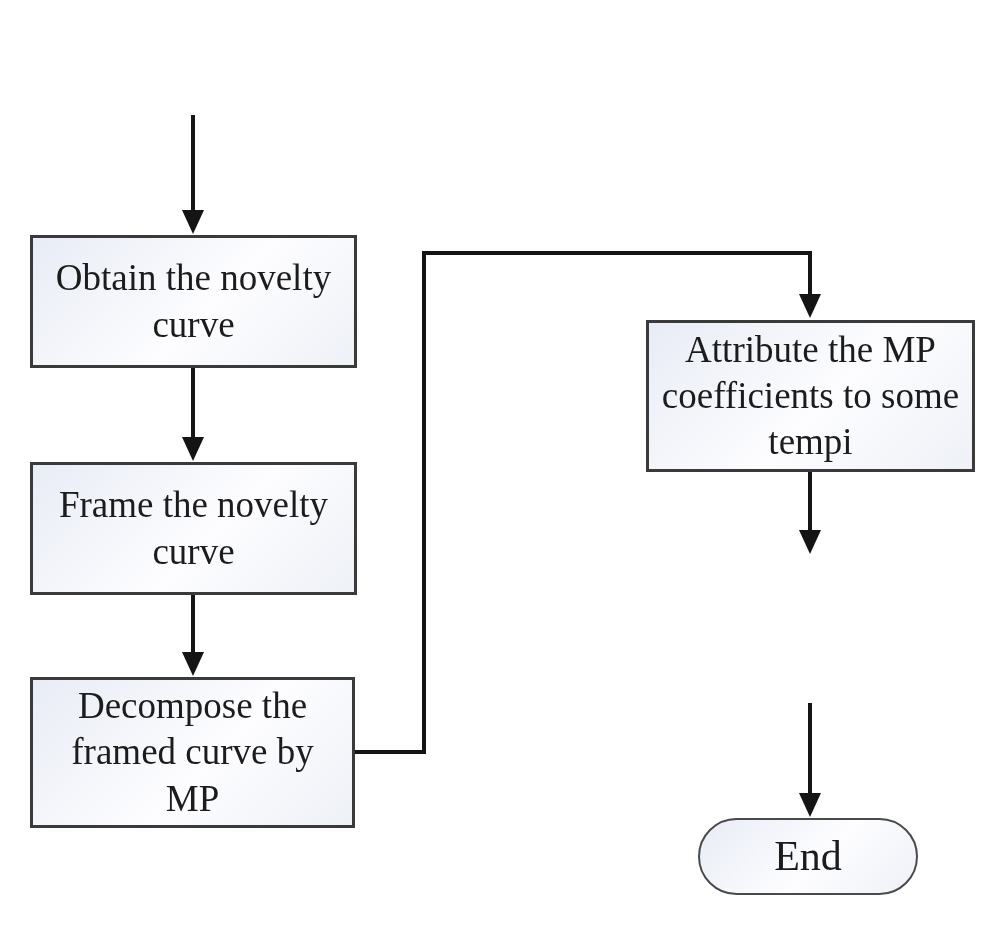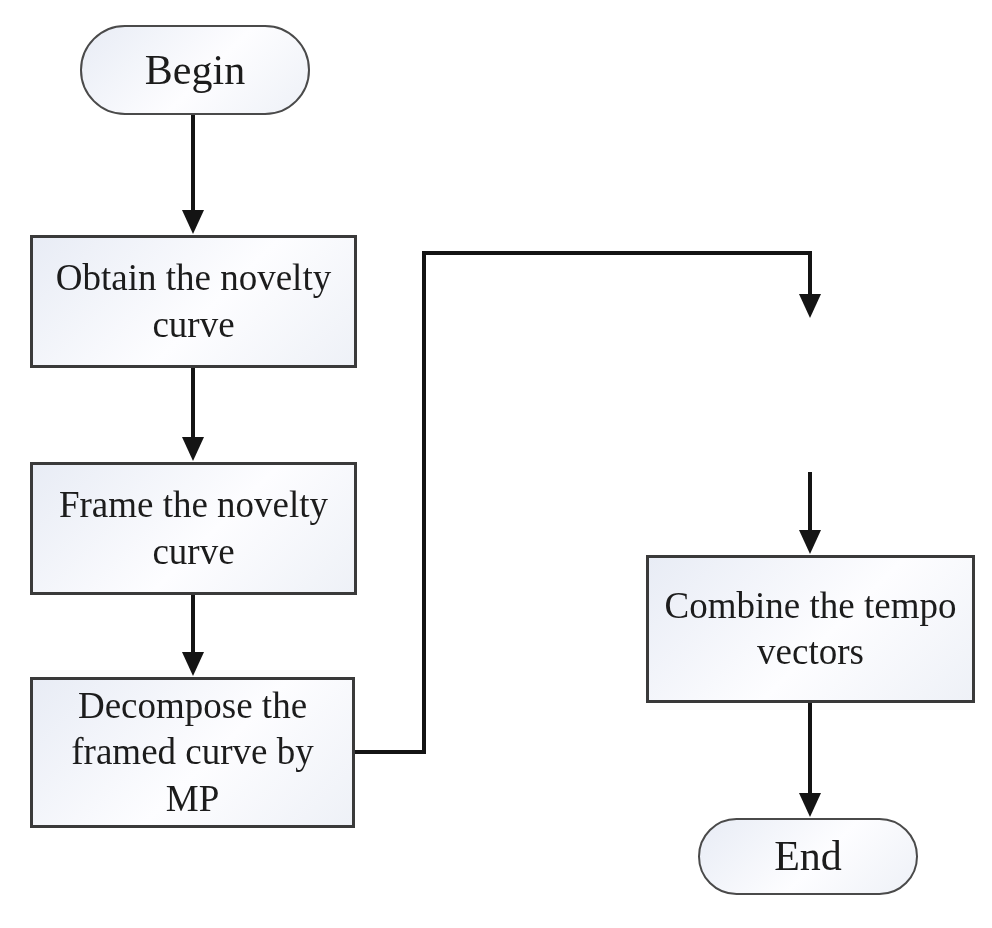--- a/index.html
+++ b/index.html
@@ -88,38 +88,35 @@
     <g>
       <line x1="810" y1="472" x2="810" y2="532"></line>
       <polygon points="799,530 821,530 810,554"></polygon>
     </g>
     <g>
       <line x1="810" y1="703" x2="810" y2="795"></line>
       <polygon points="799,793 821,793 810,817"></polygon>
     </g>
   </svg>
 
-  <div class="node terminator" id="node-begin">
-    <span>Begin</span>
-  </div>
 
   <div class="node process" id="node-obtain">
     <span>Obtain the novelty curve</span>
   </div>
 
   <div class="node process" id="node-decompose">
     <span>Decompose the framed curve by MP</span>
   </div>
 
   <div class="node process" id="node-frame">
     <span>Frame the novelty curve</span>
   </div>
 
+  <div class="node process" id="node-attribute">
+    <span>Attribute the MP coefficients to some tempi</span>
+  </div>
 
-  <div class="node process" id="node-combine">
-    <span>Combine the tempo vectors</span>
-  </div>
 
   <div class="node terminator" id="node-end">
     <span>End</span>
   </div>
 
 </div>
 
 </body></html>

